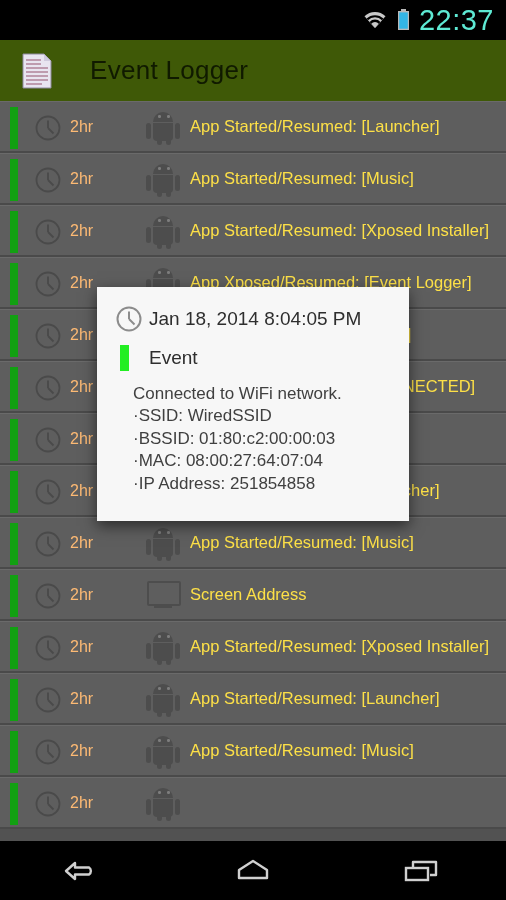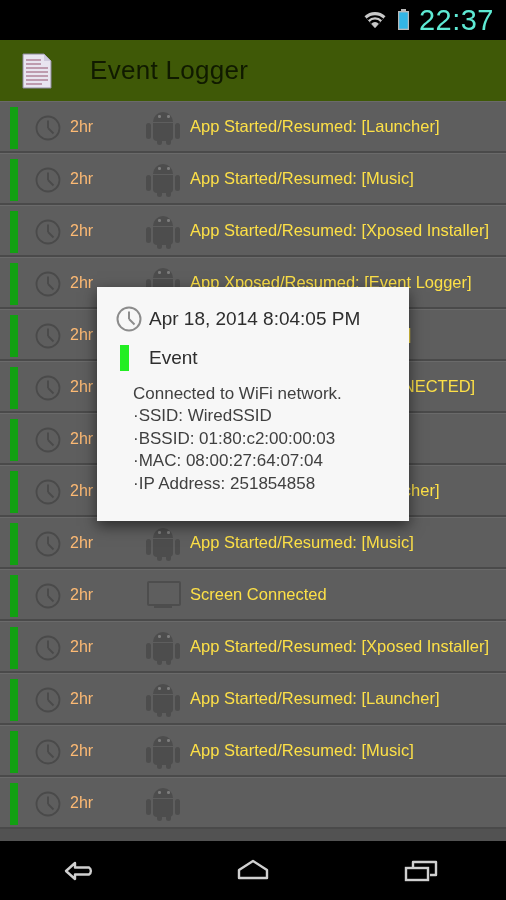--- a/index.html
+++ b/index.html
@@ -381,21 +381,21 @@
       </div>
       <div class="event-row">
         <span class="row-accent" style="background: rgb(18, 160, 18);"></span>
         <span class="row-clock"><svg width="28" height="28" viewBox="0 0 28 28">
             <circle cx="14" cy="14" r="11.5" fill="none" stroke="#4a4a4a" stroke-width="1.8"></circle>
             <line x1="14" y1="14" x2="14" y2="6.5" stroke="#4a4a4a" stroke-width="1.8"></line>
             <line x1="14" y1="14" x2="19.5" y2="19.5" stroke="#4a4a4a" stroke-width="1.8"></line>
           </svg></span>
         <span class="row-age">2hr</span>
         <span class="row-type-icon"><span class="monitor"><span class="bezel"></span><span class="stand"></span></span></span>
-        <span class="row-text">Screen Connected</span>
+        <span class="row-text">Screen Address</span>
       </div>
       <div class="event-row">
         <span class="row-accent" style="background: rgb(18, 160, 18);"></span>
         <span class="row-clock"><svg width="28" height="28" viewBox="0 0 28 28">
             <circle cx="14" cy="14" r="11.5" fill="none" stroke="#4a4a4a" stroke-width="1.8"></circle>
             <line x1="14" y1="14" x2="14" y2="6.5" stroke="#4a4a4a" stroke-width="1.8"></line>
             <line x1="14" y1="14" x2="19.5" y2="19.5" stroke="#4a4a4a" stroke-width="1.8"></line>
           </svg></span>
         <span class="row-age">2hr</span>
         <span class="row-type-icon"><span class="robot"><span class="head"></span><span class="eye l"></span><span class="eye r"></span><span class="body"></span><span class="arm l"></span><span class="arm r"></span><span class="leg l"></span><span class="leg r"></span></span></span>
@@ -439,21 +439,21 @@
   <div id="dialog">
 
     <div class="dlg-line">
       <span class="dlg-icon">
         <svg width="28" height="28" viewBox="0 0 28 28">
           <circle cx="14" cy="14" r="11.5" fill="none" stroke="#8c8c8c" stroke-width="2"></circle>
           <line x1="14" y1="14" x2="14" y2="6.5" stroke="#8c8c8c" stroke-width="2"></line>
           <line x1="14" y1="14" x2="19.5" y2="19.5" stroke="#8c8c8c" stroke-width="2"></line>
         </svg>
       </span>
-      <span class="dlg-label">Apr 18, 2014 8:04:05 PM</span>
+      <span class="dlg-label">Jan 18, 2014 8:04:05 PM</span>
     </div>
 
     <div class="dlg-line">
       <span class="dlg-icon">
         <span id="dlg-severity-bar"></span>
       </span>
       <span class="dlg-label">Event</span>
     </div>
 
 

